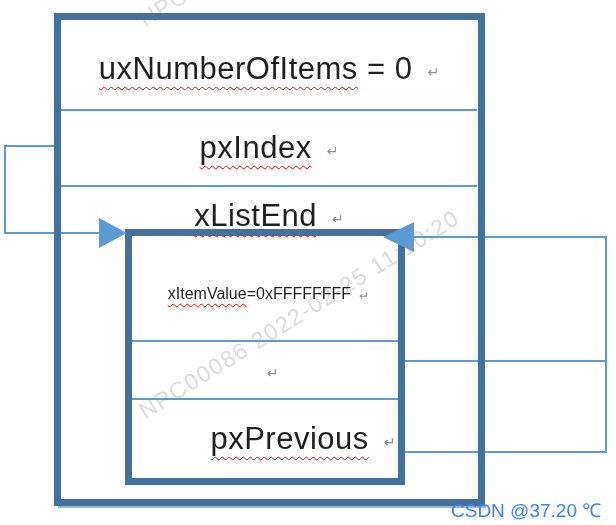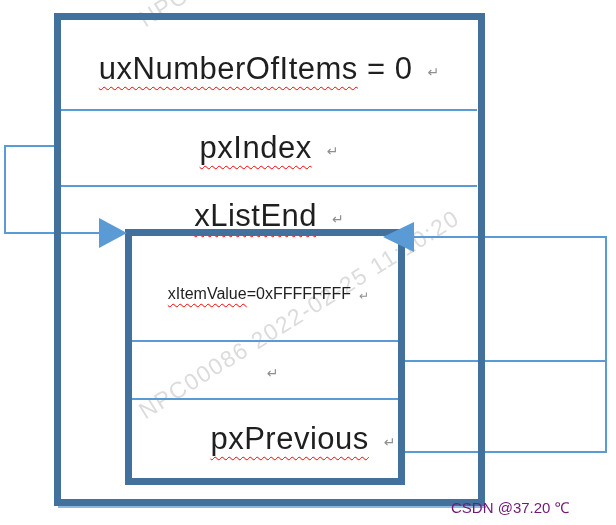--- a/index.html
+++ b/index.html
@@ -11,21 +11,21 @@
   
   .wm{
     position:absolute;z-index:1;color:#dcdcdc;font-size:23px;
     letter-spacing:1.5px;white-space:nowrap;transform-origin:0 0;
     transform:rotate(-32deg);user-select:none;
   }
   .wm-a{left:134px;top:10px;}
   .wm-b{left:134px;top:402px;}
   .csdn{
     position:absolute;z-index:6;left:451px;top:497px;
-    color:#701a75;font-size:15px;white-space:nowrap;
+    color:#3b82f6;font-size:19px;white-space:nowrap;
   }
   
   .cline{position:absolute;background:#5B9BD5;z-index:2;}
   .c-left-h1{left:4px;top:145px;width:51px;height:2px;}
   .c-left-v {left:4px;top:145px;width:2px;height:89px;}
   .c-left-h2{left:4px;top:232px;width:96px;height:2px;}
   .c-right-h1{left:412px;top:236px;width:195px;height:2px;}
   .c-right-v {left:605px;top:236px;width:2px;height:217px;}
   .c-right-h2{left:404px;top:360px;width:203px;height:2px;}
   .c-right-h3{left:404px;top:451px;width:203px;height:2px;}

